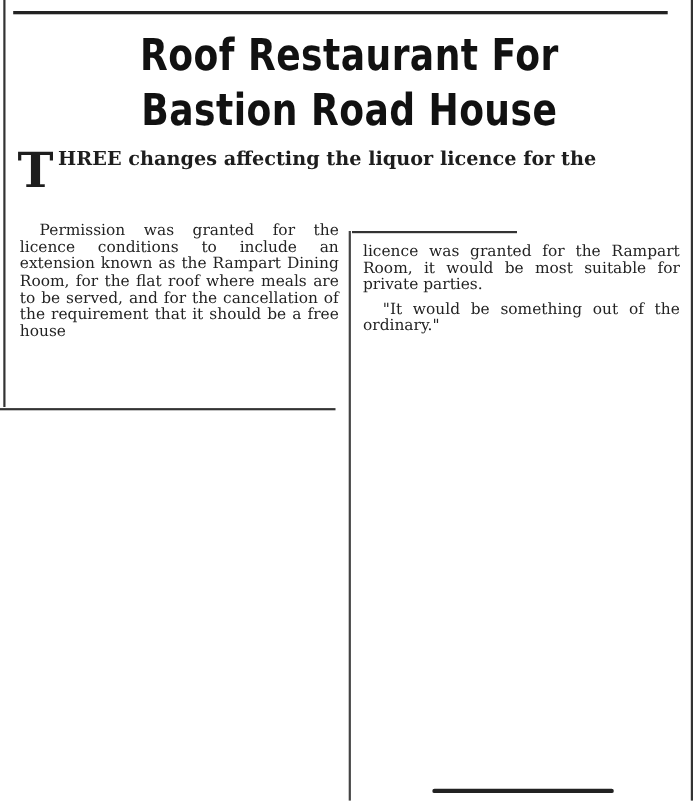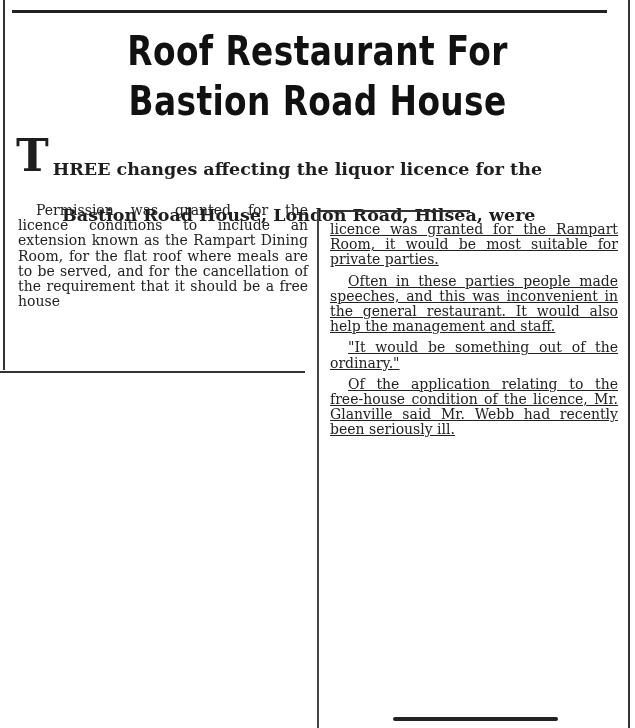--- a/index.html
+++ b/index.html
@@ -4,57 +4,54 @@
 <style>
   html, body { margin: 0; padding: 0; background: #ffffff; }
   body { width: 635px; height: 728px; position: relative; overflow: hidden; font-family: "DejaVu Serif", serif; color: #1a1a1a; }
   .top-rule { position: absolute; left: 12px; top: 10px; width: 595px; height: 3px; background: #222; }
   .frame-left { position: absolute; left: 3px; top: 0; width: 2px; height: 370px; background: #333; }
   .frame-right { position: absolute; left: 628px; top: 0; width: 2px; height: 728px; background: #333; }
   .headline { position: absolute; left: 0; top: 26px; width: 635px; text-align: center; font-family: "DejaVu Sans", sans-serif; font-weight: bold; font-size: 40px; line-height: 50px; letter-spacing: 0.5px; transform: scaleX(0.82); transform-origin: 318px 0; color: #111; }
   .headline div { white-space: nowrap; }
   .lede { position: absolute; left: 16px; top: 134px; width: 600px; font-size: 17.5px; line-height: 22px; text-align: justify; color: #1e1e1e; font-weight: bold; }
   .lede .dropcap { float: left; font-size: 44px; line-height: 40px; margin: 2px 4px 0 0; font-weight: bold; }
-  .lede .l { display: block; white-space: nowrap; margin-top: 24px; }
+  .lede .l { display: block; white-space: nowrap; }
   .col { position: absolute; font-size: 14px; line-height: 15.2px; text-align: justify; color: #222; }
   .col p { margin: 0; text-indent: 18px; }
   .col1 { left: 18px; top: 203px; width: 290px; }
   .col2 { left: 330px; top: 222px; width: 288px; }
-  .col2 p { margin-bottom: 6px; text-decoration: underline; }
+  .col2 p { margin-bottom: 6px; }
   .col-divider-v { position: absolute; left: 317px; top: 210px; width: 2px; height: 518px; background: #444; }
   .col2-top-rule { position: absolute; left: 320px; top: 210px; width: 150px; height: 2px; background: #333; }
   .bottom-rule-left { position: absolute; left: 0; top: 371px; width: 305px; height: 2px; background: #333; }
   .end-rule { position: absolute; left: 393px; top: 717px; width: 165px; height: 4px; background: #222; border-radius: 2px; }
 </style>
 </head>
 <body>
 
 <div class="frame-left"></div>
 <div class="frame-right"></div>
 <div class="top-rule"></div>
 
 <div class="headline">
   <div>Roof Restaurant For</div>
   <div>Bastion Road House</div>
 </div>
 
 <div class="lede">
   <span class="dropcap">T</span>
   <span class="l">HREE changes affecting the liquor licence for the</span>
-  <span class="l" style="padding-left:46px">Bastion Road House, London Road, Hilsea, were</span>
 </div>
 
 <div class="col col1">
   <p>Permission was granted for the licence conditions to include an extension known as the Rampart Dining Room, for the flat roof where meals are to be served, and for the cancellation of the requirement that it should be a free house</p>
 </div>
 <div class="bottom-rule-left"></div>
 
 <div class="col-divider-v"></div>
 <div class="col2-top-rule"></div>
 
 <div class="col col2">
   <p style="text-indent:0">licence was granted for the Rampart Room, it would be most suitable for private parties.</p>
-  <p>Often in these parties people made speeches, and this was inconvenient in the general restaurant. It would also help the management and staff.</p>
   <p>"It would be something out of the ordinary."</p>
-  <p>Of the application relating to the free-house condition of the licence, Mr. Glanville said Mr. Webb had recently been seriously ill.</p>
 </div>
 
 <div class="end-rule"></div>
 
 </body></html>

